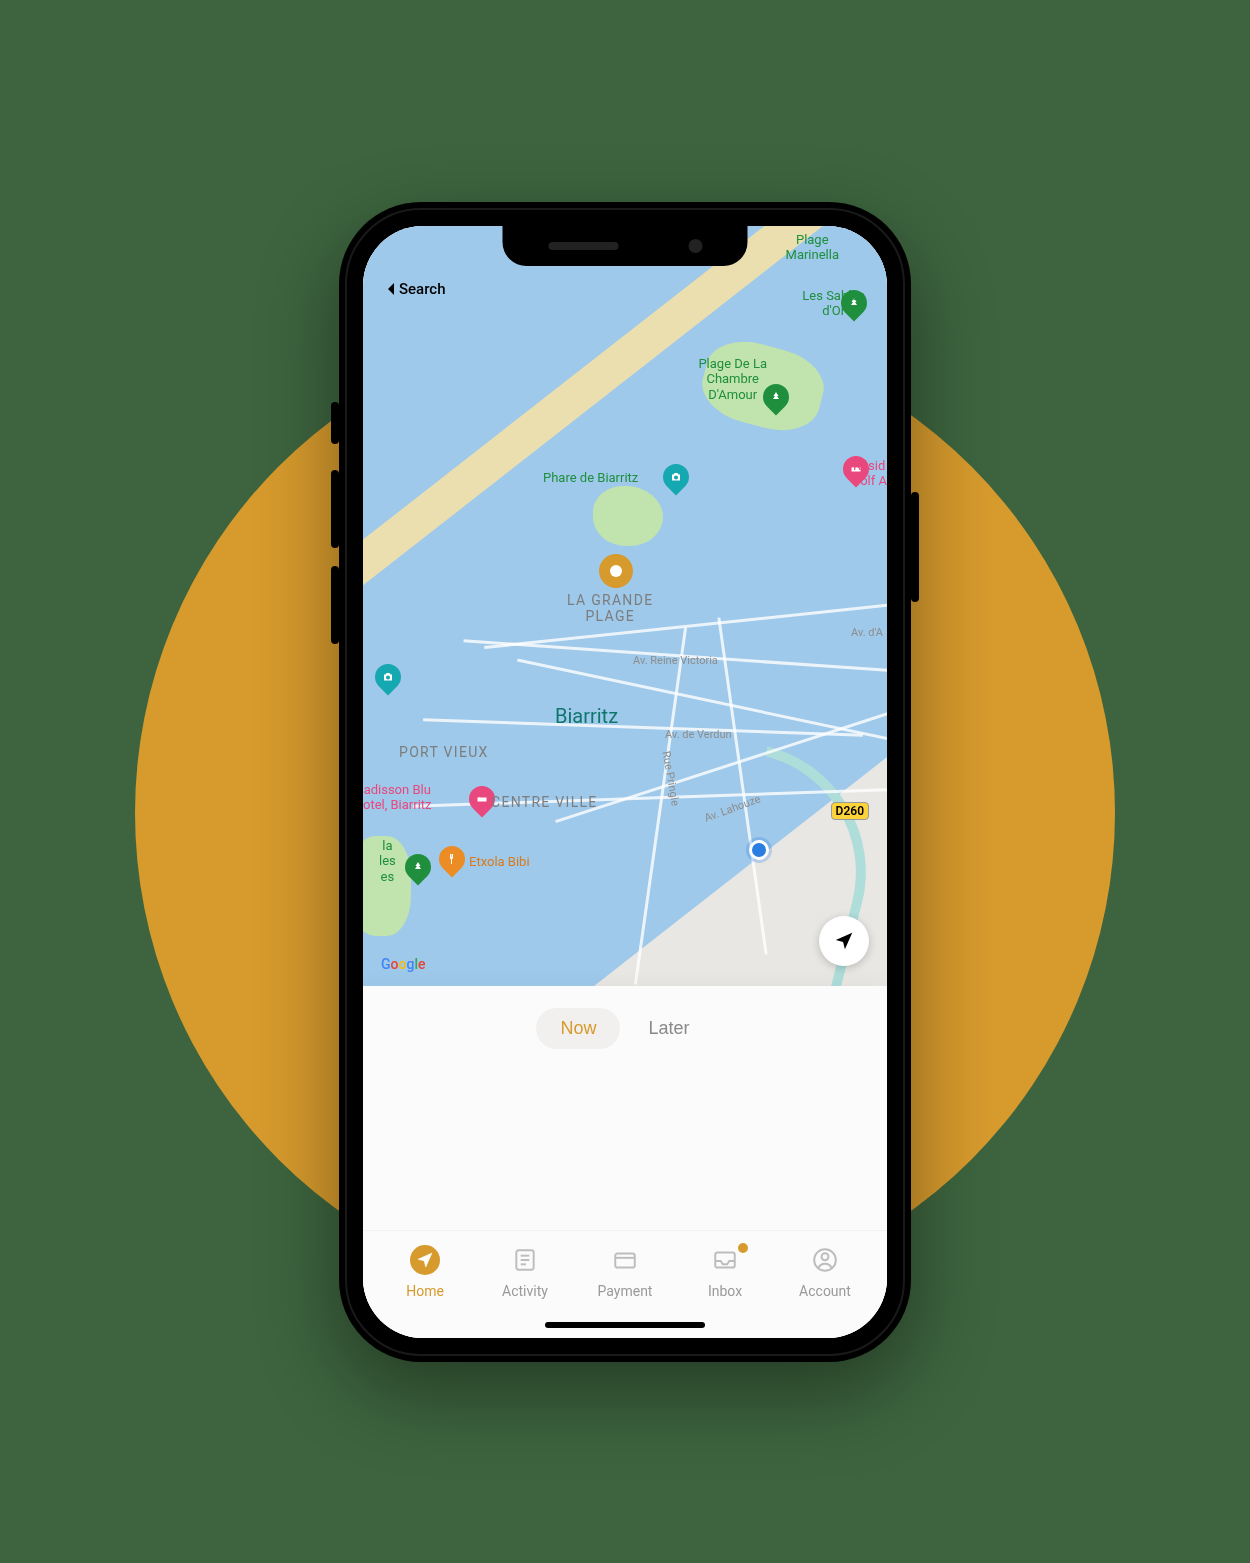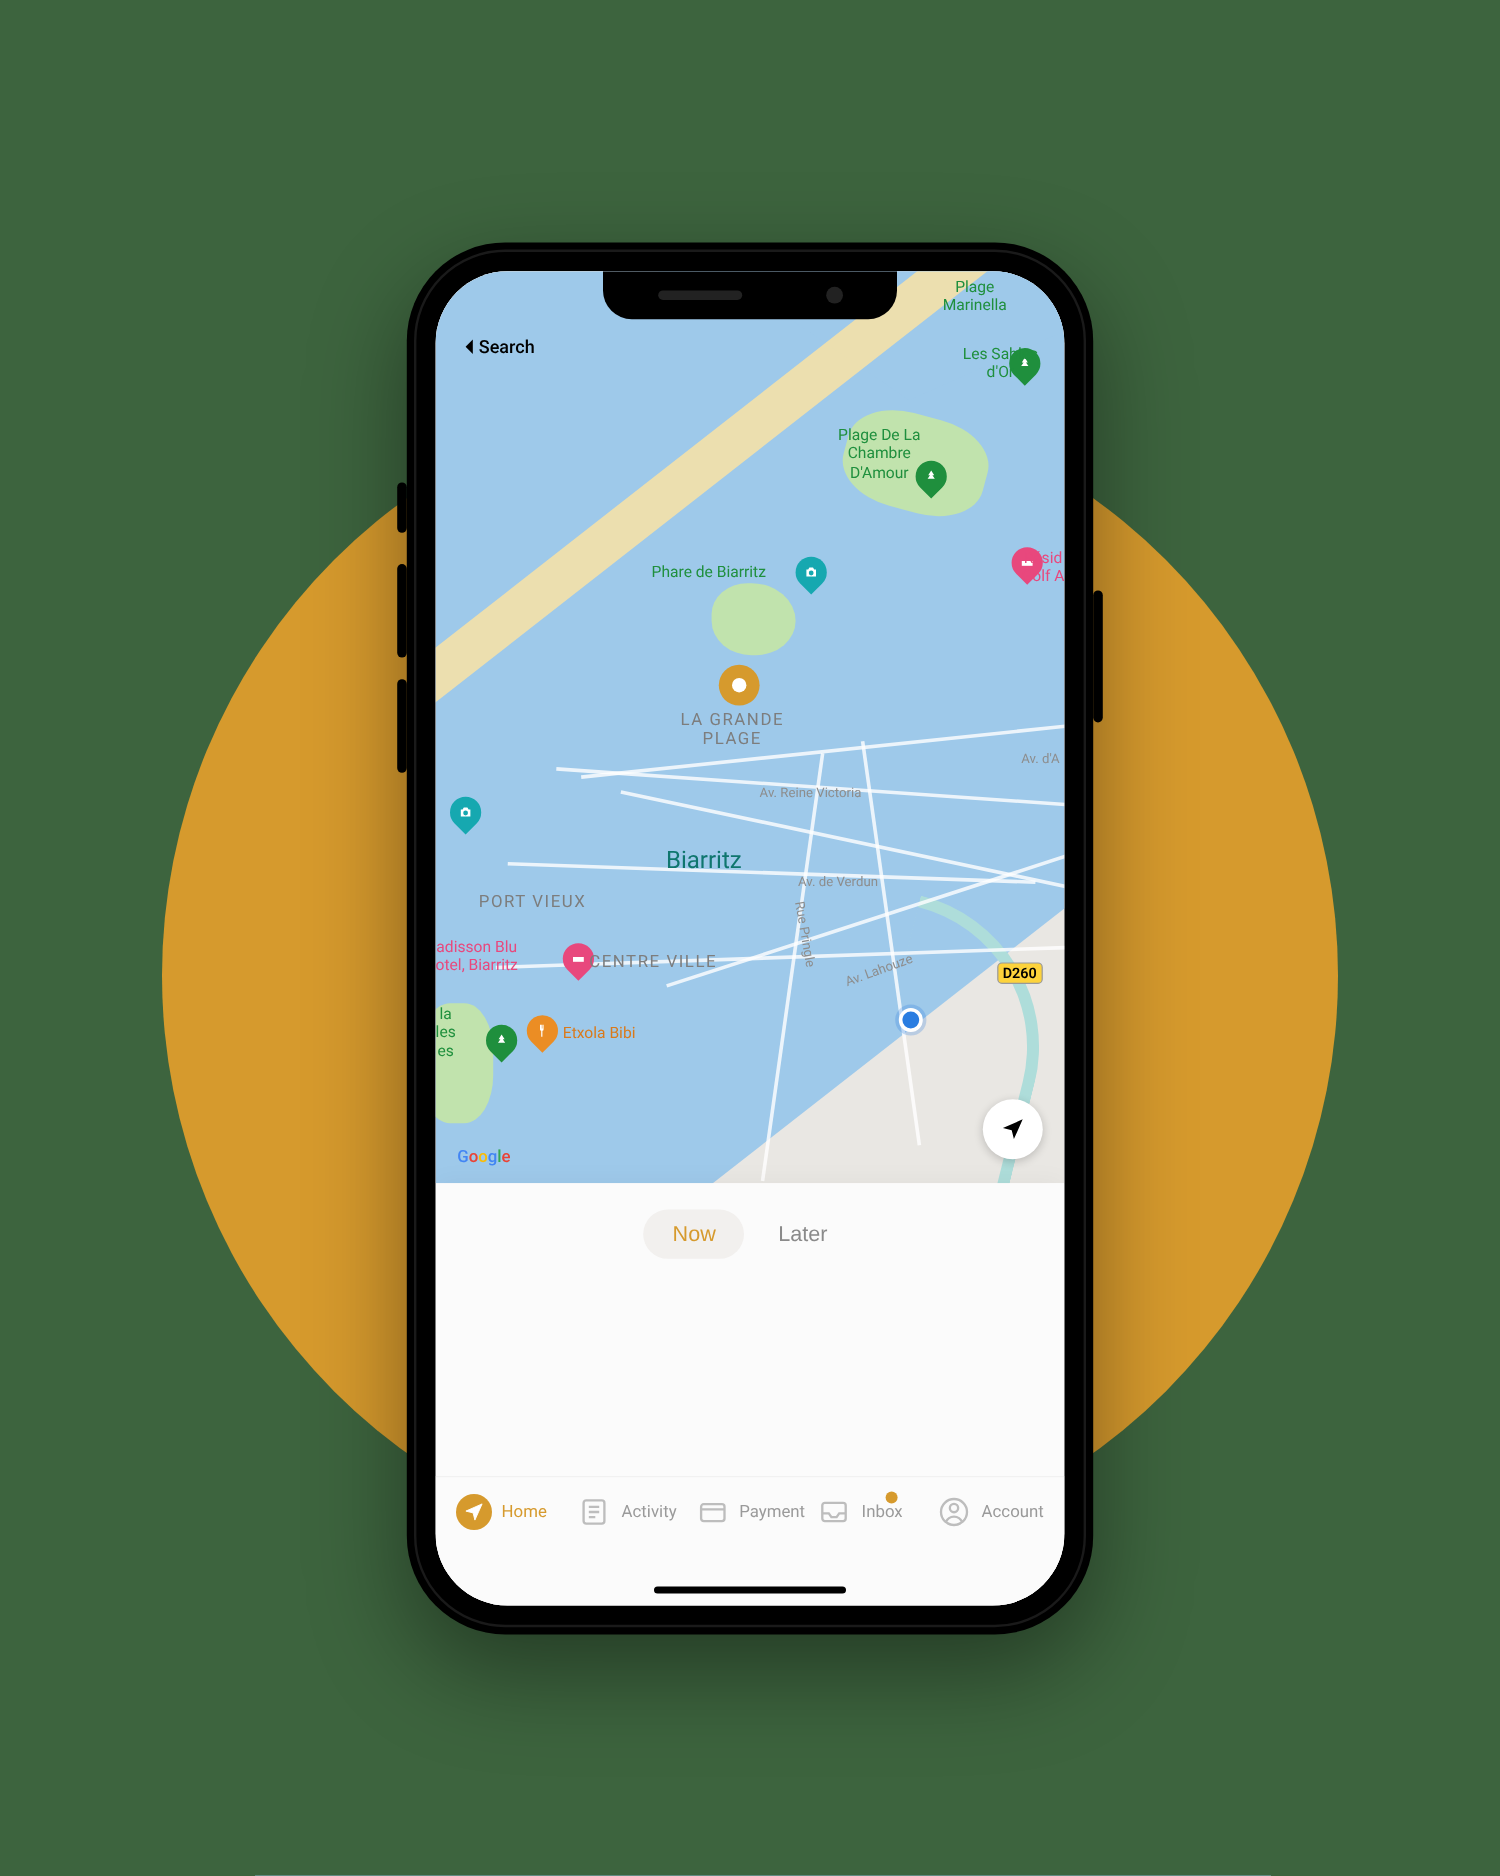--- a/index.html
+++ b/index.html
@@ -222,21 +222,21 @@
 
   
   .tabbar {
     position:absolute; left:0; right:0; bottom:0;
     height:108px;
     display:flex; justify-content:space-around; align-items:flex-start;
     padding:14px 12px 0;
     background:#fbfbfb;
     border-top:1px solid rgba(0,0,0,.04);
   }
-  .tab { display:flex; flex-direction:row; align-items:center; gap:8px; width:90px; color:#9a9a9a; font-size:14px; position:relative; }
+  .tab { display:flex; flex-direction:column; align-items:center; gap:8px; width:90px; color:#9a9a9a; font-size:14px; position:relative; }
   .tab.active { color:#d69a2d; }
   .tab-ic { width:30px; height:30px; display:flex; align-items:center; justify-content:center; }
   .tab-ic svg { stroke:#bdbdbd; }
   .tab.active .tab-ic { background:#d69a2d; border-radius:50%; }
   .tab.active .tab-ic svg { stroke:#fff; fill:#fff; }
   .tab .dot { position:absolute; top:-2px; right:22px; width:10px; height:10px; border-radius:50%; background:#d69a2d; }
 
   .home-indicator {
     position:absolute; bottom:10px; left:50%; transform:translateX(-50%);
     width:160px; height:6px; border-radius:4px; background:#000;
@@ -329,21 +329,21 @@
         </div>
 
       <div class="poi-green" style="right:48px; top:6px; white-space:pre;">Plage
 Marinella</div>
       <div class="poi-green" style="right:22px; top:62px; white-space:pre;">Les Sables
 d'Or</div>
       <div class="poi-green" style="right:120px; top:130px; white-space:pre;">Plage De La
 Chambre
 D'Amour</div>
       <div class="poi-green" style="left:180px; top:244px;">Phare de Biarritz</div>
-      <div class="poi-green" style="left:0px; top:612px; white-space:pre;">la
+      <div class="poi-green" style="left:0px; top:612px; white-space:pre;padding-left:16px;">la
 les
 es</div>
       <div class="poi-pink" style="left:0px; top:556px; white-space:pre;">adisson Blu
 otel, Biarritz</div>
       <div class="poi-pink" style="right:0px; top:232px; white-space:pre;">Résid
 Golf A</div>
       <div class="poi-orange" style="left:106px; top:628px;">Etxola Bibi</div>
 
       <div class="dist-label" style="left:204px; top:366px; white-space:pre; text-align:center;">LA GRANDE
 PLAGE</div>

